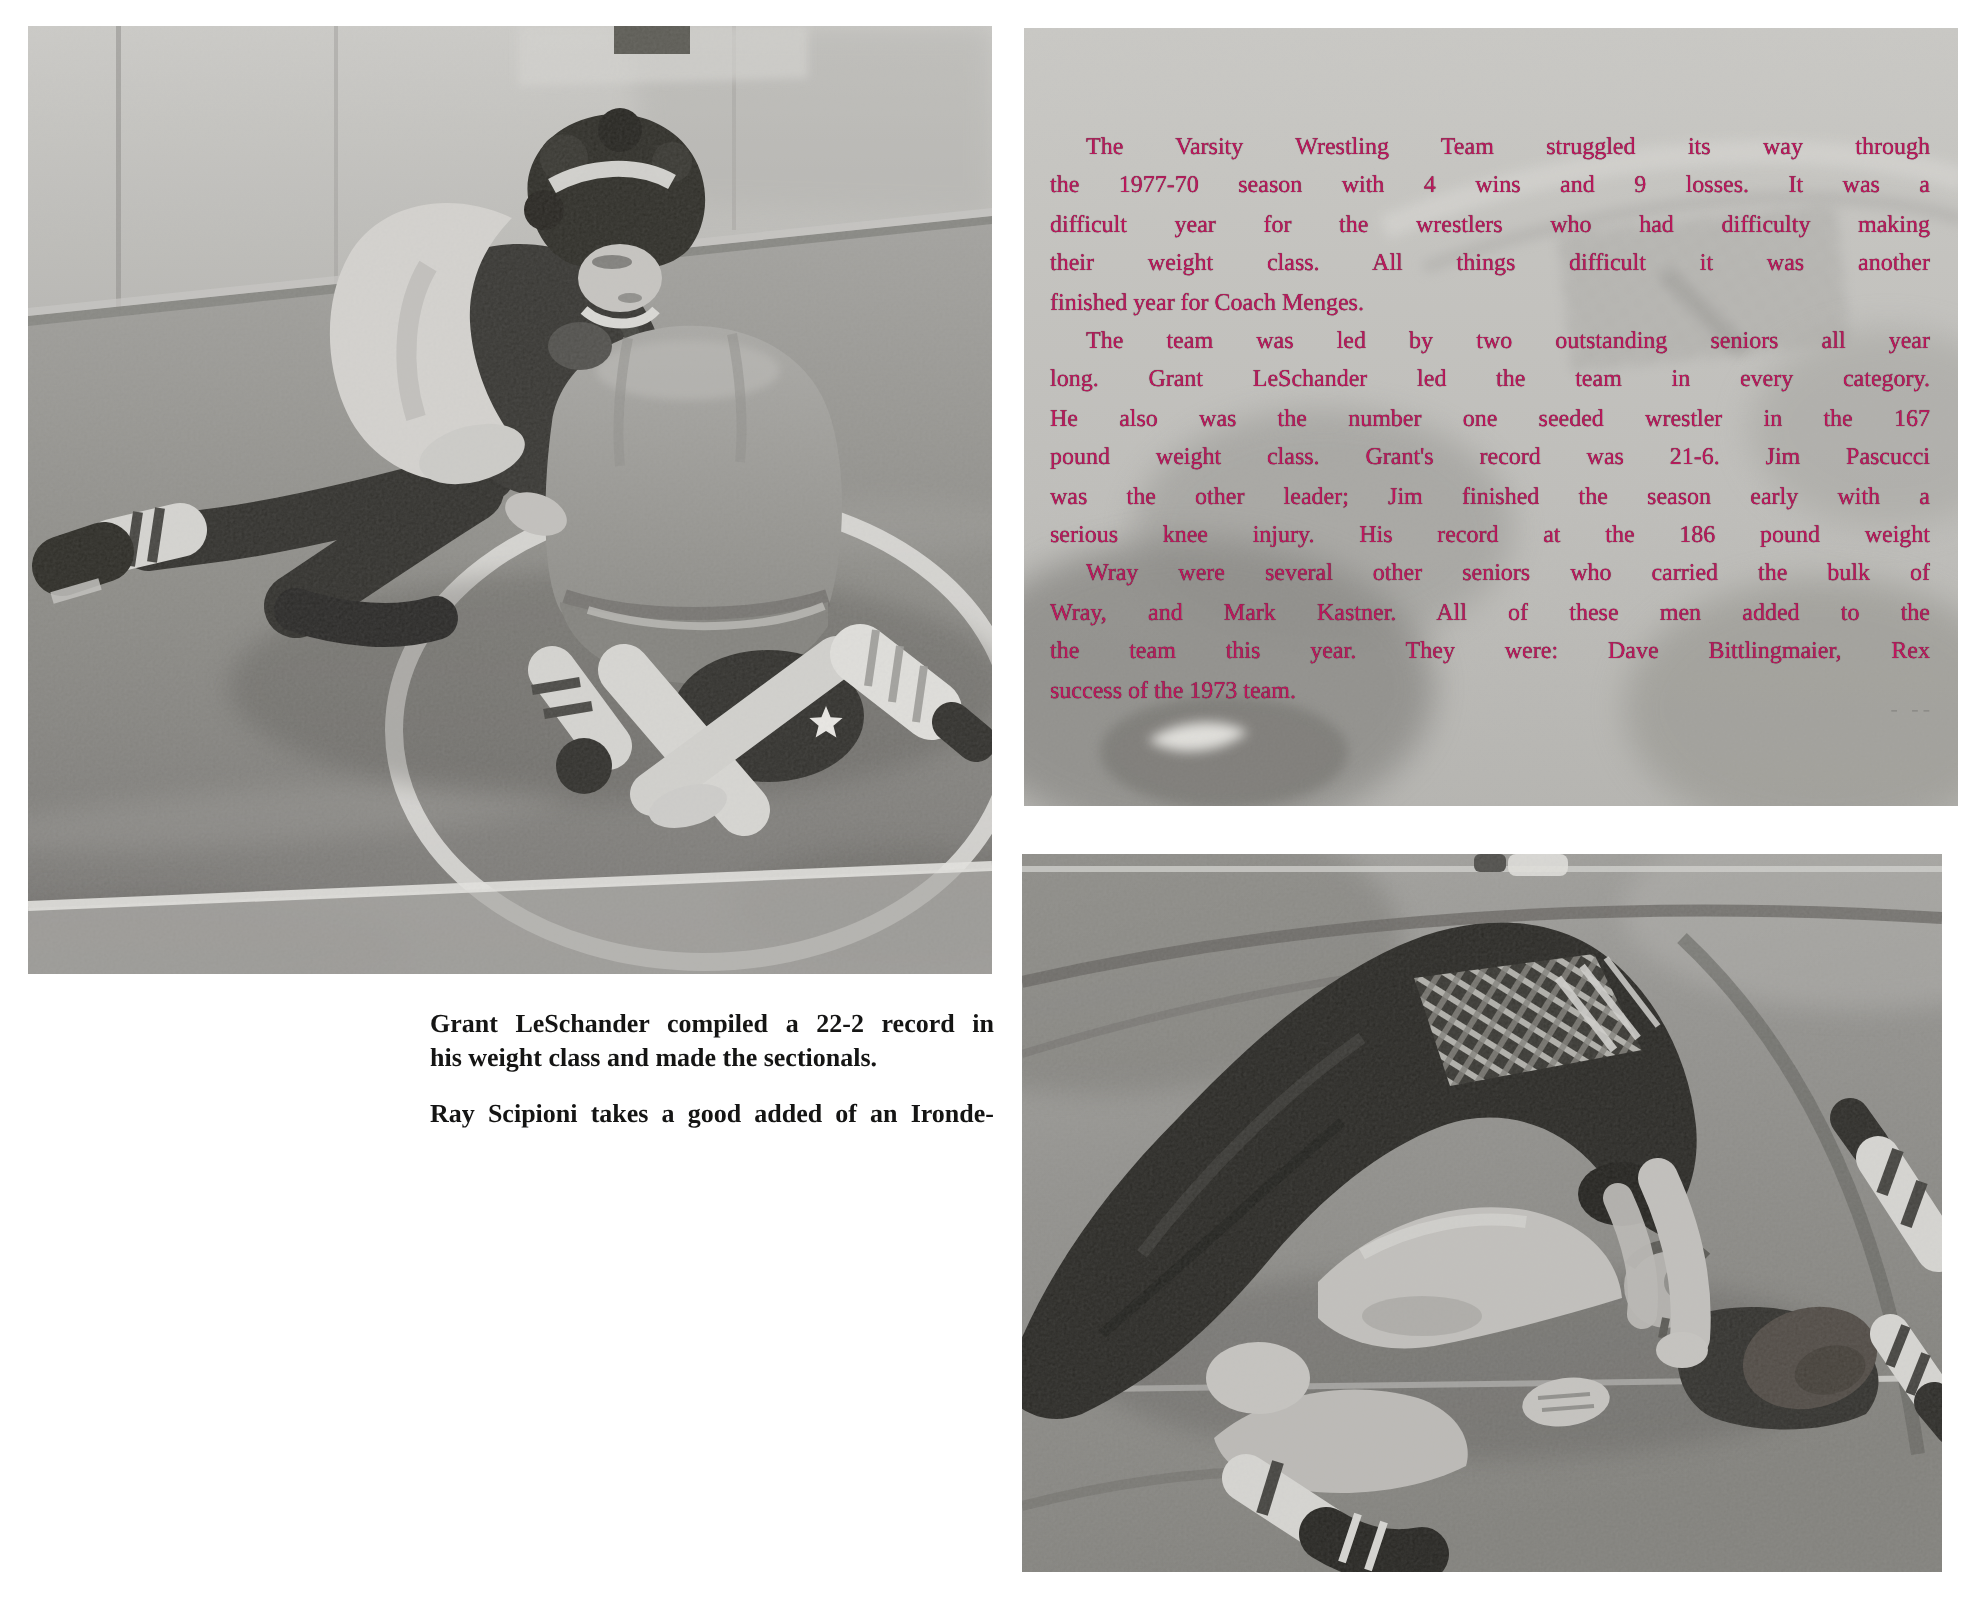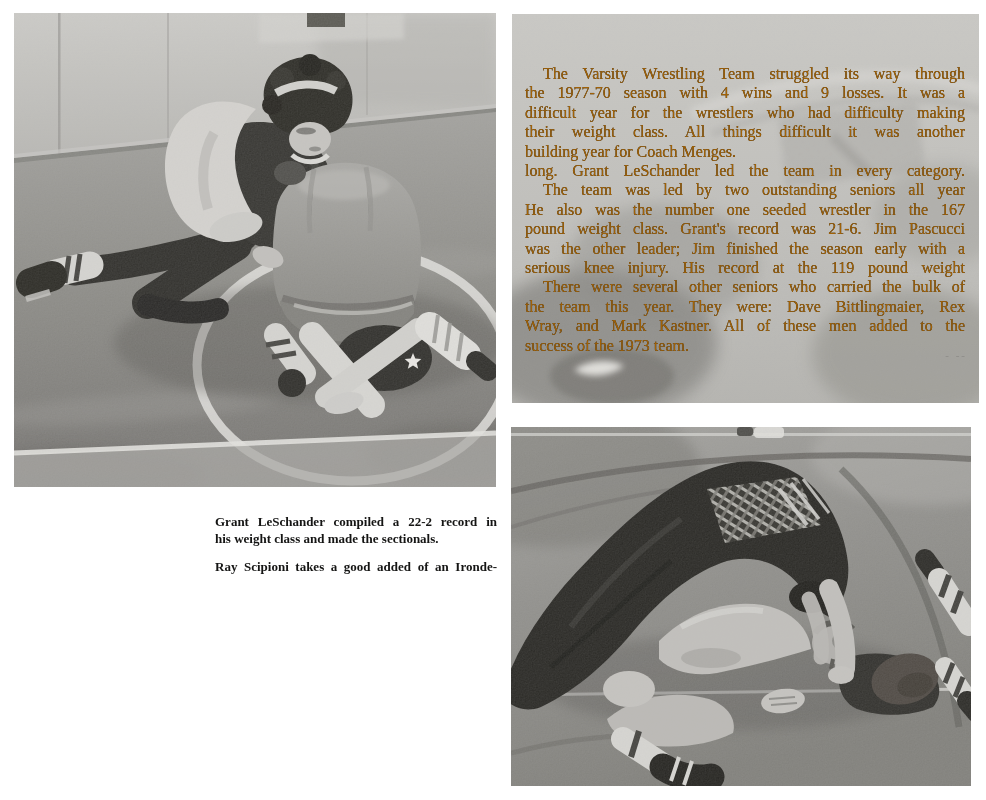--- a/index.html
+++ b/index.html
@@ -6,29 +6,29 @@
   .page{position:relative;width:986px;height:800px;background:#ffffff;overflow:hidden;
         font-family:"Liberation Serif",serif;}
   .photo{position:absolute;overflow:hidden;background:#9a9995;}
   .photo svg{display:block;width:100%;height:100%;}
   .photo-tl{left:14px;top:13px;width:482px;height:474px;}
   .photo-br{left:511px;top:427px;width:460px;height:359px;}
 
   .textblock{position:absolute;left:512px;top:14px;width:467px;height:389px;overflow:hidden;}
   .textblock > svg{position:absolute;left:0;top:0;width:100%;height:100%;}
   .article{position:absolute;left:13px;top:50px;width:440px;z-index:2;}
-  .ln{font-size:16px;line-height:19.4px;color:#a16207;text-align:justify;
+  .ln{font-size:12px;line-height:19.4px;color:#be185d;text-align:justify;
       text-shadow:0 0 0.4px #1a1a19;white-space:normal;}
   .jl{text-align-last:justify;}
   .last{text-align-last:left;}
   .ind{text-indent:18px;}
   .scanmark{position:absolute;right:12px;bottom:42px;z-index:2;color:#8d8c88;
             font-size:11px;letter-spacing:2px;font-family:"Liberation Serif",serif;}
 
-  .captions{position:absolute;left:215px;top:503px;width:282px;z-index:1;margin-top:10px;}
+  .captions{position:absolute;left:215px;top:503px;width:282px;z-index:1;}
   .cap{margin:0 0 11px 0;}
   .cl{font-size:13px;line-height:17px;font-weight:bold;color:#151514;text-align:justify;}
 </style>
 </head>
 <body>
 
 <div class="page">
 
   <div class="photo photo-tl" title="Black-and-white photo: wrestler in dark singlet and headgear applies a front headlock to an opponent in a grey singlet on a wrestling mat">
     <svg viewBox="0 0 482 474" preserveAspectRatio="none">
@@ -174,30 +174,30 @@
       <ellipse cx="400" cy="340" rx="100" ry="65" fill="#96958f" opacity="0.65" filter="url(#gblur)"></ellipse>
       <ellipse cx="432" cy="200" rx="70" ry="50" fill="#a8a7a3" opacity="0.65" filter="url(#gblur)"></ellipse>
       <rect width="467" height="389" filter="url(#ggr)" opacity="0.1"></rect>
     </svg>
 
     <div class="article">
       <div class="ln jl ind">The Varsity Wrestling Team struggled its way through</div>
       <div class="ln jl">the 1977-70 season with 4 wins and 9 losses. It was a</div>
       <div class="ln jl">difficult year for the wrestlers who had difficulty making</div>
       <div class="ln jl">their weight class. All things difficult it was another</div>
-      <div class="ln last">building year for Coach Menges.</div>
+      <div class="ln last">finished year for Coach Menges.</div>
+      <div class="ln jl ind">The team was led by two outstanding seniors all year</div>
       <div class="ln jl">long. Grant LeSchander led the team in every category.</div>
-      <div class="ln jl ind">The team was led by two outstanding seniors all year</div>
       <div class="ln jl">He also was the number one seeded wrestler in the 167</div>
       <div class="ln jl">pound weight class. Grant's record was 21-6. Jim Pascucci</div>
       <div class="ln jl">was the other leader; Jim finished the season early with a</div>
-      <div class="ln jl">serious knee injury. His record at the 119 pound weight</div>
-      <div class="ln jl ind">There were several other seniors who carried the bulk of</div>
+      <div class="ln jl">serious knee injury. His record at the 186 pound weight</div>
+      <div class="ln jl ind">Wray were several other seniors who carried the bulk of</div>
+      <div class="ln jl">Wray, and Mark Kastner. All of these men added to the</div>
       <div class="ln jl">the team this year. They were: Dave Bittlingmaier, Rex</div>
-      <div class="ln jl">Wray, and Mark Kastner. All of these men added to the</div>
       <div class="ln last">success of the 1973 team.</div>
     </div>
     <div class="scanmark">- --</div>
   </div>
 
   <div class="captions">
     <div class="cap">
       <div class="cl jl">Grant LeSchander compiled a 22-2 record in</div>
       <div class="cl last">his weight class and made the sectionals.</div>
     </div>

